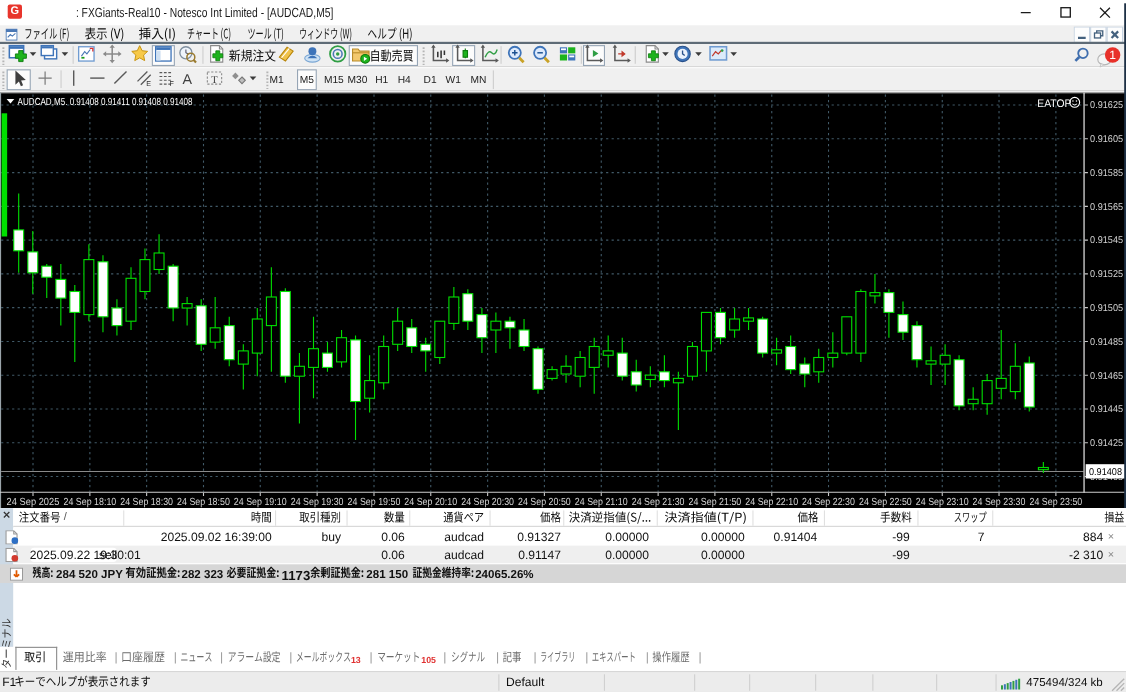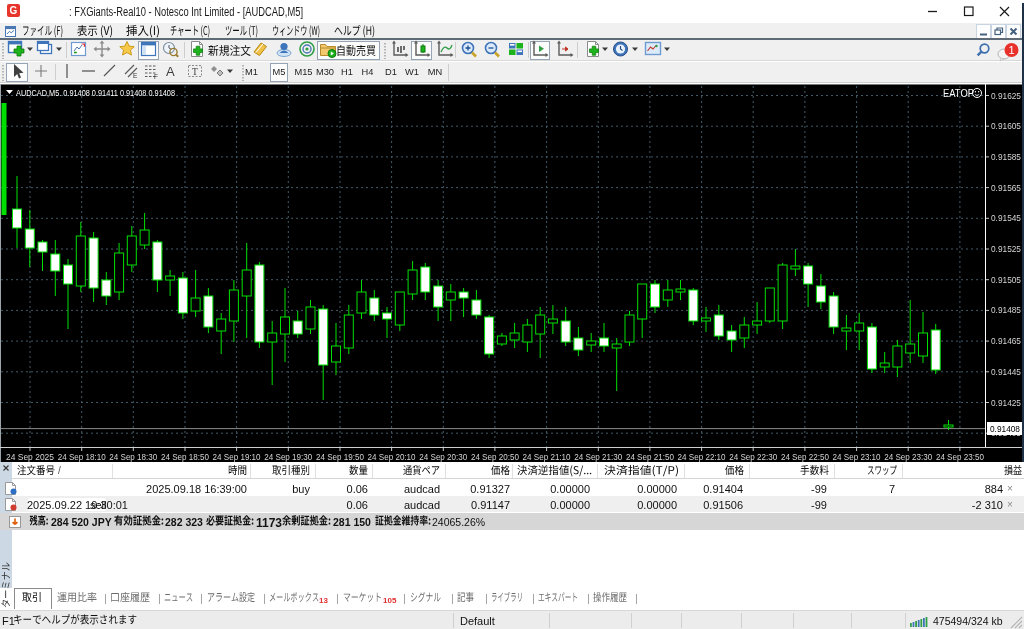--- a/index.html
+++ b/index.html
@@ -513,21 +513,21 @@
 <div class="abs" style="left:749px;top:2px;width:1px;height:14px;background:#e0e0e0"></div>
 <div class="abs" style="left:834px;top:2px;width:1px;height:14px;background:#e0e0e0"></div>
 <div class="abs" style="left:902px;top:2px;width:1px;height:14px;background:#e0e0e0"></div>
 <div class="abs" style="left:58px;top:3px;font-size:10px;color:#555">/</div>
 <div class="abs" style="left:12px;top:18px;width:1012px;height:16px;background:#fff"></div>
 <svg class="abs" style="left:4px;top:20px" width="13" height="13" viewBox="0 0 13 13">
       <path d="M1.5 0.5 h7 l3 3 v9 h-10 z" fill="#fff" stroke="#9a9a9a"></path>
       <path d="M8.5 0.5 v3 h3" fill="none" stroke="#9a9a9a"></path>
       <circle cx="9.5" cy="9.5" r="3" fill="#2d6fc4"></circle>
     </svg>
-<div class="abs" style="left:27px;top:21px;width:220px;text-align:right;font-size:11px;color:#111">2025.09.18 16:39:00</div>
+<div class="abs" style="left:27px;top:21px;width:220px;text-align:right;font-size:11px;color:#111">2025.09.02 16:39:00</div>
 <div class="abs" style="left:90px;top:21px;width:220px;text-align:right;font-size:11px;color:#111">buy</div>
 <div class="abs" style="left:148px;top:21px;width:220px;text-align:right;font-size:11px;color:#111">0.06</div>
 <div class="abs" style="left:220px;top:21px;width:220px;text-align:right;font-size:11px;color:#111">audcad</div>
 <div class="abs" style="left:290px;top:21px;width:220px;text-align:right;font-size:11px;color:#111">0.91327</div>
 <div class="abs" style="left:370px;top:21px;width:220px;text-align:right;font-size:11px;color:#111">0.00000</div>
 <div class="abs" style="left:457px;top:21px;width:220px;text-align:right;font-size:11px;color:#111">0.00000</div>
 <div class="abs" style="left:523px;top:21px;width:220px;text-align:right;font-size:11px;color:#111">0.91404</div>
 <div class="abs" style="left:607px;top:21px;width:220px;text-align:right;font-size:11px;color:#111">-99</div>
 <div class="abs" style="left:675px;top:21px;width:220px;text-align:right;font-size:11px;color:#111">7</div>
 <div class="abs" style="left:783px;top:21px;width:220px;text-align:right;font-size:11px;color:#111">884</div>
@@ -539,34 +539,33 @@
       <circle cx="9.5" cy="9.5" r="3" fill="#d23b2f"></circle>
     </svg>
 <div class="abs" style="left:28px;top:36px;width:78px;height:13px;background:#fff;border-radius:3px"></div>
 <div class="abs" style="left:27px;top:37px;width:220px;font-size:11px;color:#111">2025.09.22 19:30:01</div>
 <div class="abs" style="left:90px;top:37px;width:220px;text-align:left;font-size:11px;color:#111">sell</div>
 <div class="abs" style="left:148px;top:37px;width:220px;text-align:right;font-size:11px;color:#111">0.06</div>
 <div class="abs" style="left:220px;top:37px;width:220px;text-align:right;font-size:11px;color:#111">audcad</div>
 <div class="abs" style="left:290px;top:37px;width:220px;text-align:right;font-size:11px;color:#111">0.91147</div>
 <div class="abs" style="left:370px;top:37px;width:220px;text-align:right;font-size:11px;color:#111">0.00000</div>
 <div class="abs" style="left:457px;top:37px;width:220px;text-align:right;font-size:11px;color:#111">0.00000</div>
-<div class="abs" style="left:523px;top:37px;width:220px;text-align:right;font-size:11px;color:#111">0.91506</div>
 <div class="abs" style="left:607px;top:37px;width:220px;text-align:right;font-size:11px;color:#111">-99</div>
 <div class="abs" style="left:783px;top:37px;width:220px;text-align:right;font-size:11px;color:#111">-2 310</div>
 <div class="abs" style="left:1007px;top:37px;font-size:10px;color:#8a8a8a">×</div>
 <div class="abs" style="left:0px;top:51px;width:1024px;height:17px;background:#d6d6d6"></div>
 <svg class="abs" style="left:9px;top:54px" width="12" height="12" viewBox="0 0 12 12">
       <rect x="0.5" y="0.5" width="11" height="11" fill="#fff" stroke="#999"></rect>
       <path d="M6 2.5 v6 M6 8.5 l-2.4-2.4 M6 8.5 l2.4-2.4" stroke="#e05a00" stroke-width="1.6" fill="none"></path>
     </svg>
 <div class="abs" style="left:51px;top:53.5px;font-size:10.5px;font-weight:bold;color:#111">284 520 JPY</div>
 <div class="abs" style="left:165px;top:53.5px;font-size:10.5px;font-weight:bold;color:#111">282 323</div>
 <div class="abs" style="left:256px;top:53.5px;font-size:12px;font-weight:bold;color:#111">1173</div>
 <div class="abs" style="left:333px;top:53.5px;font-size:10.5px;font-weight:bold;color:#111">281 150</div>
-<div class="abs" style="left:432px;top:53.5px;font-size:10.5px;font-weight:normal;color:#111">24065.26%</div>
+<div class="abs" style="left:432px;top:53.5px;font-size:10.5px;font-weight:bold;color:#111">24065.26%</div>
 </div>
 <div class="abs" style="left:0;top:588px;width:1024px;height:22px;background:#fff">
 <div class="abs" style="left:14px;top:0px;width:38px;height:21px;background:#fff;border:1px solid #8a8a8a;border-bottom:none"></div>
 <div class="abs" style="left:104px;top:4px;font-size:11px;color:#9a9a9a">|</div>
 <div class="abs" style="left:158px;top:4px;font-size:11px;color:#9a9a9a">|</div>
 <div class="abs" style="left:200px;top:4px;font-size:11px;color:#9a9a9a">|</div>
 <div class="abs" style="left:263px;top:4px;font-size:11px;color:#9a9a9a">|</div>
 <div class="abs" style="left:336px;top:4px;font-size:11px;color:#9a9a9a">|</div>
 <div class="abs" style="left:403px;top:4px;font-size:11px;color:#9a9a9a">|</div>
 <div class="abs" style="left:451px;top:4px;font-size:11px;color:#9a9a9a">|</div>

